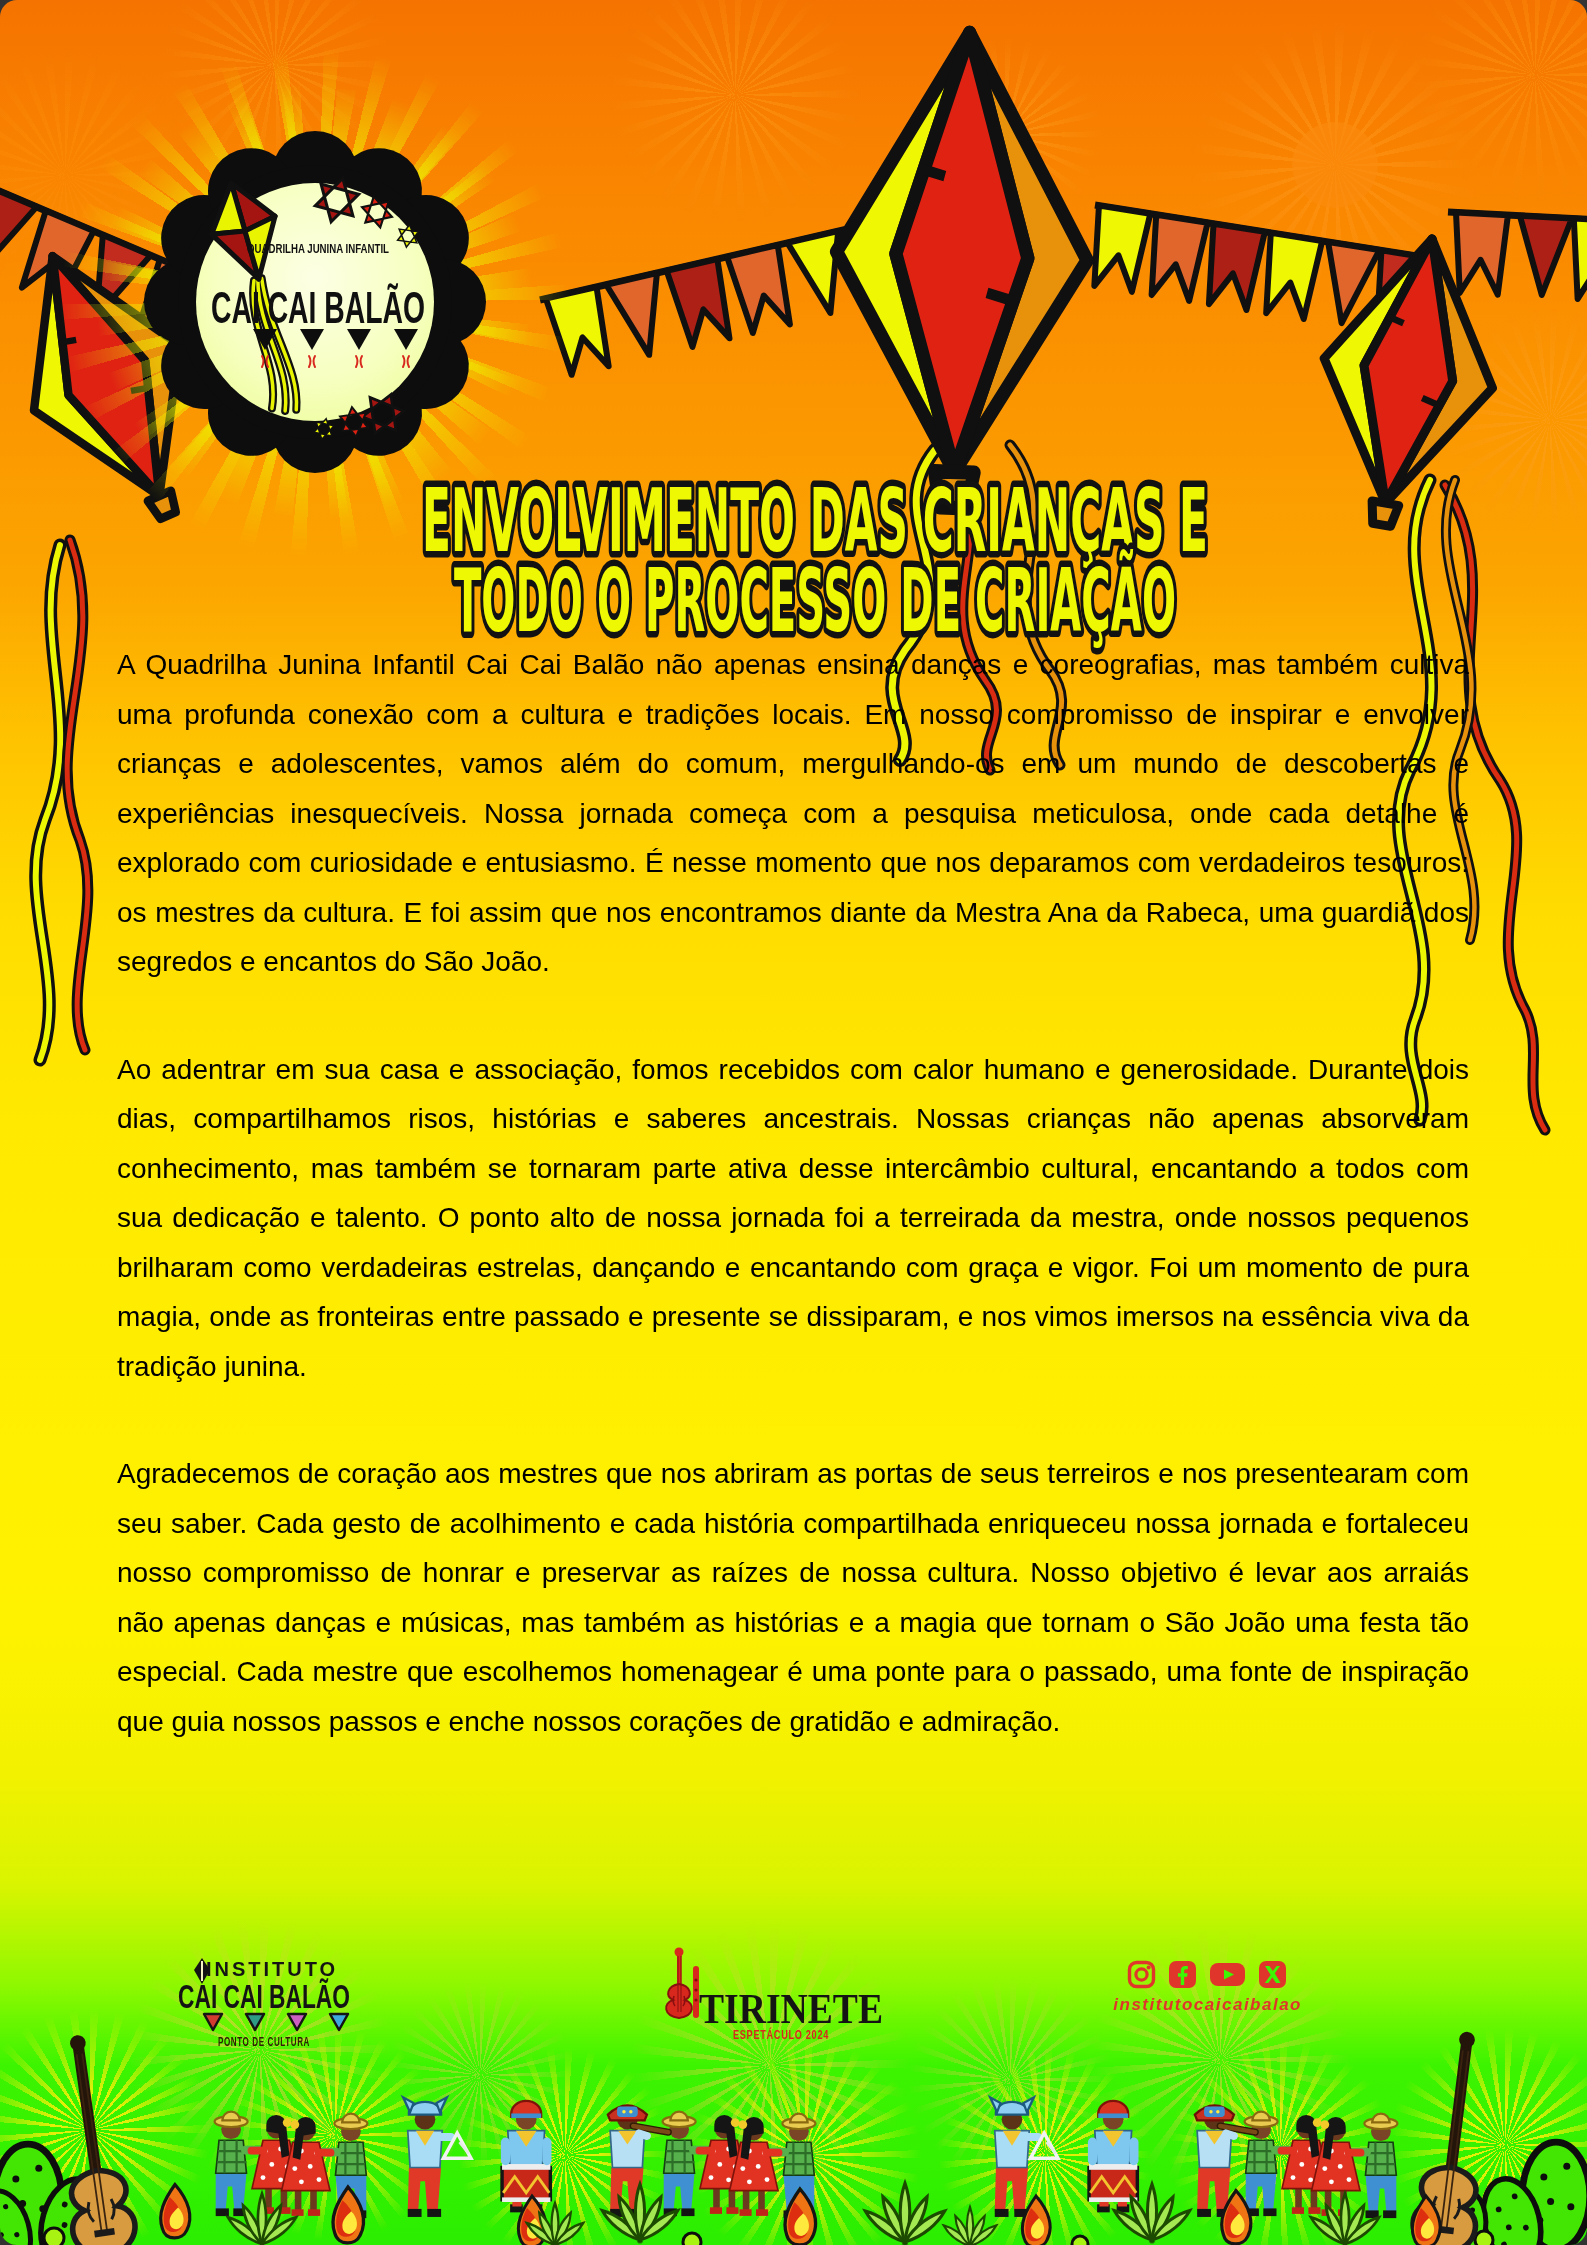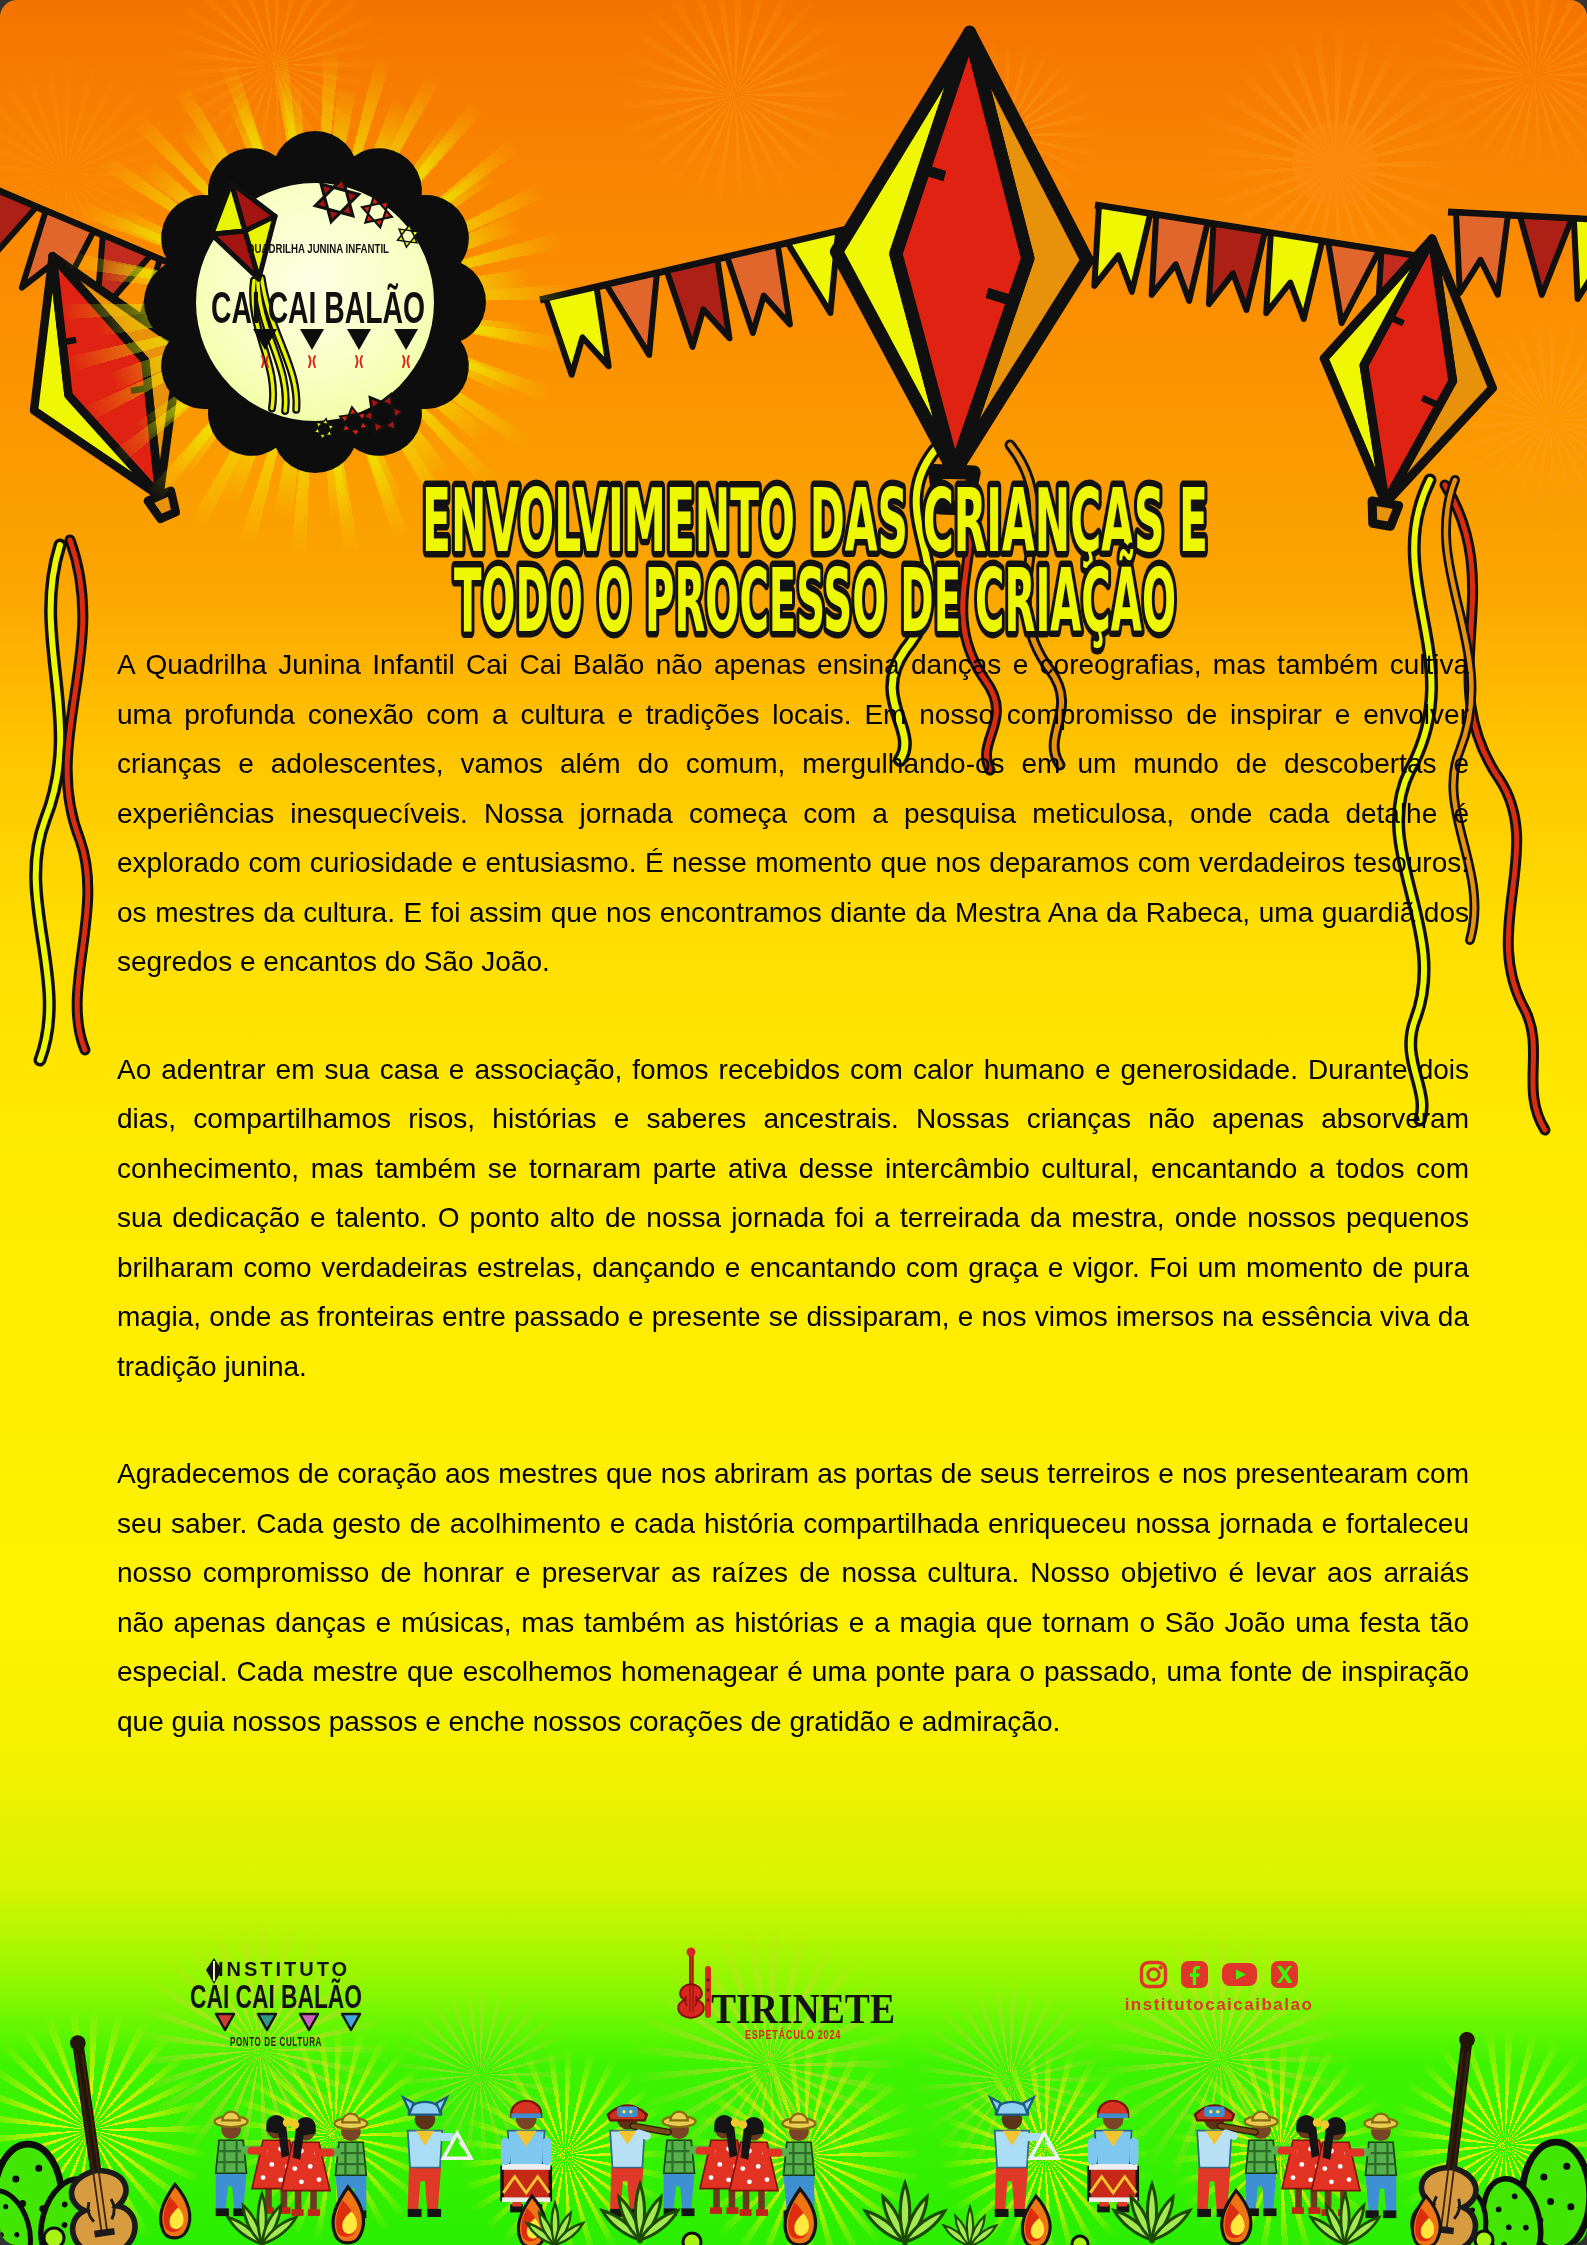--- a/index.html
+++ b/index.html
@@ -30,22 +30,22 @@
     background:#0d0d0d;transform:rotate(var(--a)) translateY(-128px);}
   .blob-core{position:absolute;left:50%;top:50%;width:274px;height:274px;margin:-137px 0 0 -137px;border-radius:50%;background:#0d0d0d;}
   .logo-face{position:absolute;left:50%;top:50%;width:238px;height:238px;margin:-119px 0 0 -119px;border-radius:50%;
     background:radial-gradient(circle at 50% 40%,#fdffe4 0%,#f7ffc0 55%,#e9fc8e 100%);}
   .logo-overlay{position:absolute;left:0;top:0;}
   
   .content{position:absolute;left:117px;top:640px;width:1352px;color:#000;
     font-size:28px;line-height:49.5px;text-align:justify;}
   .content p{margin:0 0 58px 0;}
   
-  .footer{position:absolute;left:16px;top:1940px;width:1453px;height:120px;z-index:6;}
-  .social{position:absolute;left:1108px;top:20px;width:190px;text-align:center;}
+  .footer{position:absolute;left:4px;top:1940px;width:1453px;height:120px;z-index:6;}
+  .social{position:absolute;left:1108px;top:20px;width:190px;text-align:right;font-style:italic;}
   .icon-row{display:flex;justify-content:center;gap:12px;align-items:center;}
   .icon-row a{display:block;line-height:0;}
   .handle{margin-top:6px;font-weight:bold;font-size:17px;letter-spacing:1.5px;color:#e0352a;}
   
   .scene{left:0;top:2030px;}
 </style>
 </head>
 <body>
 
 <div class="page">

